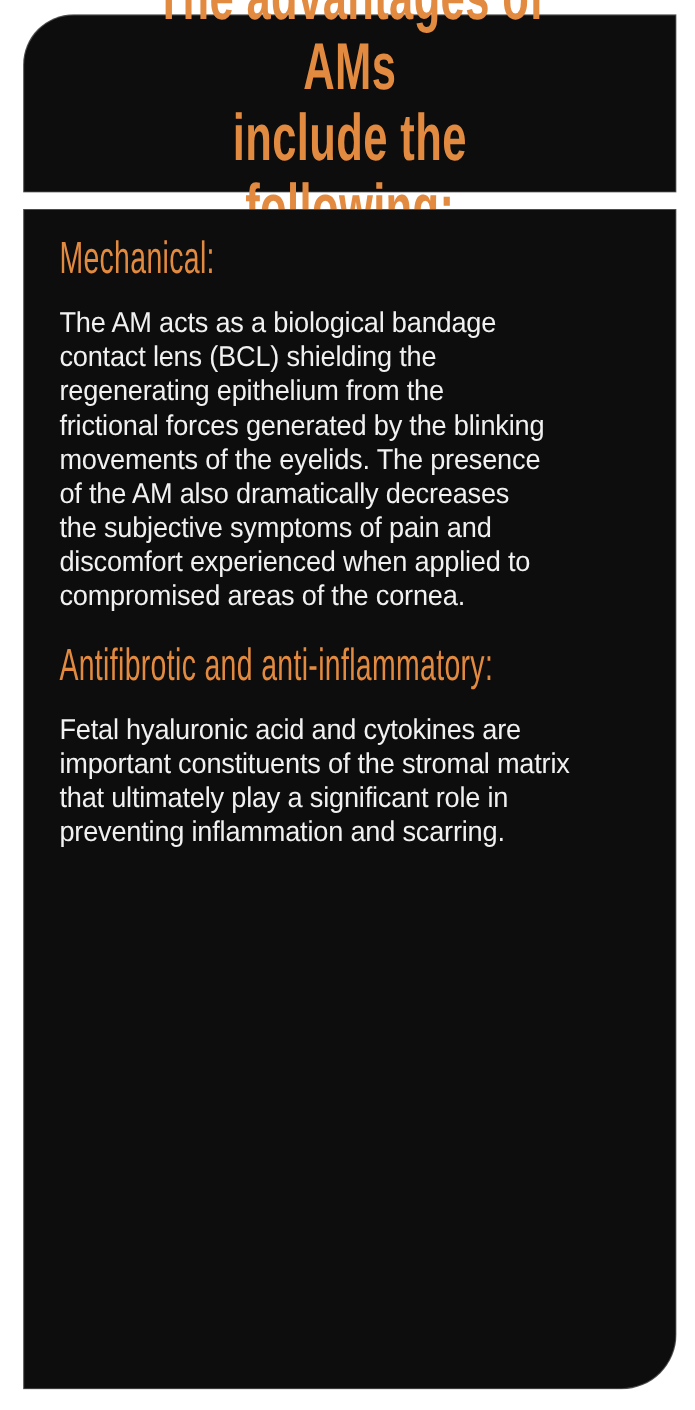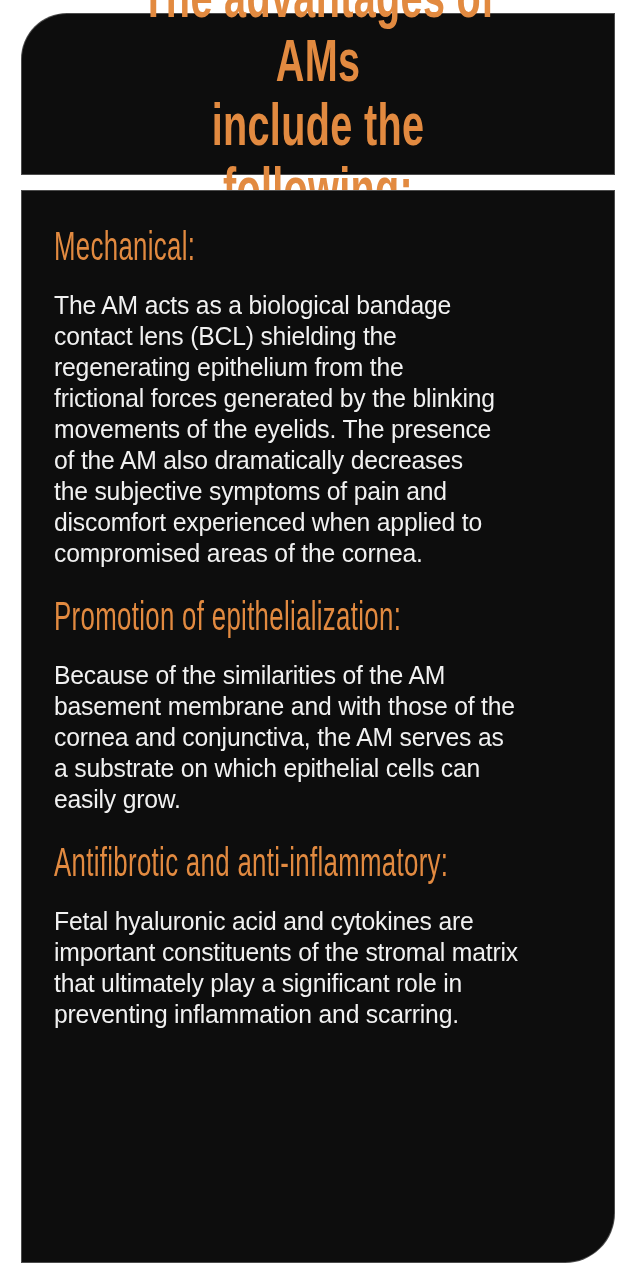--- a/index.html
+++ b/index.html
@@ -40,21 +40,21 @@
     white-space: pre-line;
     transform: scaleX(0.66);
     transform-origin: center center;
     letter-spacing: 0.5px;
     margin-top: -2px;
   }
   .card-content {
     top: 190px;
     height: 1073px;
     border-radius: 0 0 50px 0;
-    padding: 34px 14px 0 32px;
+    padding: 22px 14px 0 32px;
   }
   .section-heading {
     color: #e28a40;
     font-weight: 400;
     font-size: 41px;
     line-height: 42px;
     white-space: pre;
     transform: scaleX(0.63);
     transform-origin: left top;
     letter-spacing: 0.5px;
@@ -92,28 +92,20 @@
 contact lens (BCL) shielding the
 regenerating epithelium from the
 frictional forces generated by the blinking
 movements of the eyelids. The presence
 of the AM also dramatically decreases
 the subjective symptoms of pain and
 discomfort experienced when applied to
 compromised areas of the cornea.</div>
     </div>
 
-    <div class="section">
-      <div class="section-heading">Promotion of epithelialization:</div>
-      <div class="section-body">Because of the similarities of the AM
-basement membrane and with those of the
-cornea and conjunctiva, the AM serves as
-a substrate on which epithelial cells can
-easily grow.</div>
-    </div>
 
     <div class="section">
       <div class="section-heading">Antifibrotic and anti-inflammatory:</div>
       <div class="section-body">Fetal hyaluronic acid and cytokines are
 important constituents of the stromal matrix
 that ultimately play a significant role in
 preventing inflammation and scarring.</div>
     </div>
 
 

